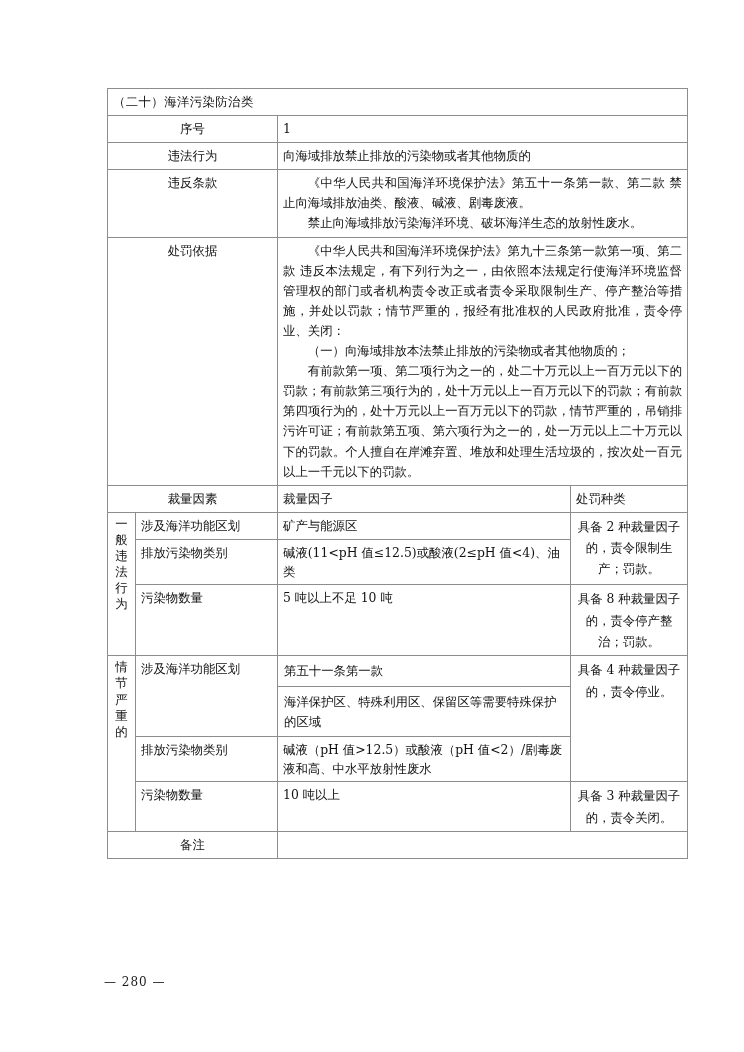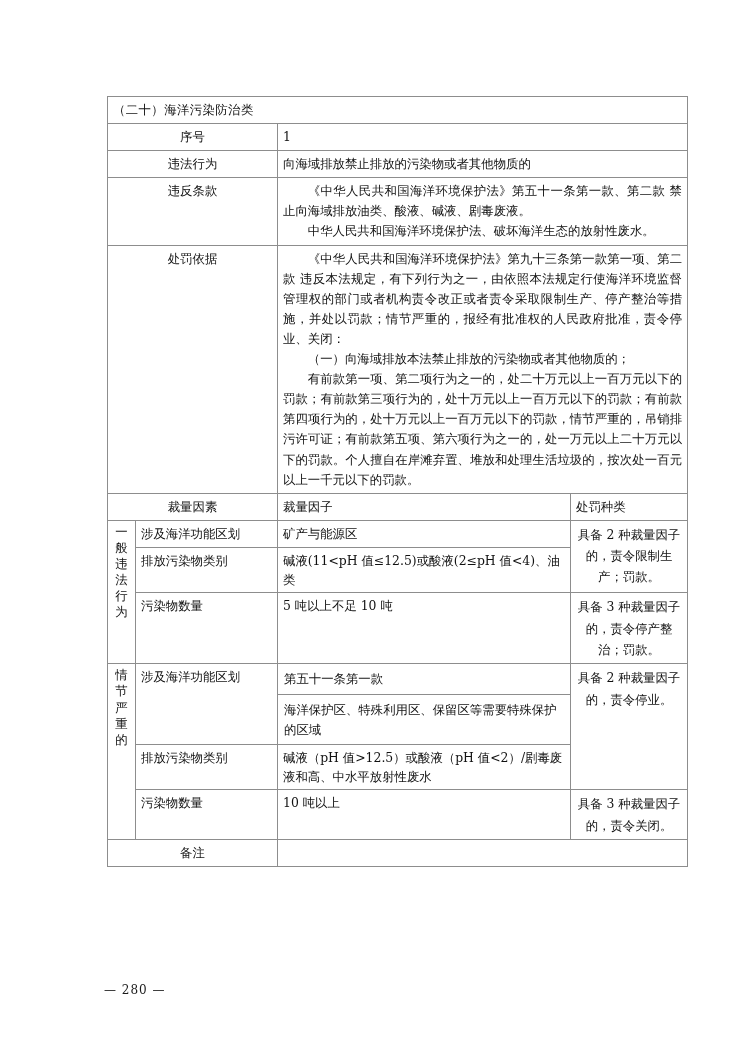--- a/index.html
+++ b/index.html
@@ -11,21 +11,21 @@
     width: 744px;
     height: 1052px;
     position: relative;
     font-family: "DejaVu Serif", "Liberation Serif", serif;
     color: #111111;
     overflow: hidden;
   }
 
   .page {
     position: absolute;
-    left: 0; top: 8px;
+    left: 0; top: 0;
     width: 744px;
     height: 780px;
   }
 
   
   .doc-table {
     position: absolute;
     left: 107px;
     top: 88px;
     width: 580px;
@@ -144,21 +144,21 @@
 
       <tr>
         <td colspan="2" class="row-label">违法行为</td>
         <td colspan="2" class="val-cell val-center-ind">向海域排放禁止排放的污染物或者其他物质的</td>
       </tr>
 
       <tr>
         <td colspan="2" class="row-label row-label-mid">违反条款</td>
         <td colspan="2" class="val-cell just">
           <div class="indent2">《中华人民共和国海洋环境保护法》第五十一条第一款、第二款 禁止向海域排放油类、酸液、碱液、剧毒废液。</div>
-          <div class="indent2">中华人民共和国海洋环境保护法、破坏海洋生态的放射性废水。</div>
+          <div class="indent2">禁止向海域排放污染海洋环境、破坏海洋生态的放射性废水。</div>
         </td>
       </tr>
 
       <tr>
         <td colspan="2" class="row-label row-label-mid">处罚依据</td>
         <td colspan="2" class="val-cell just">
           <div class="indent2">《中华人民共和国海洋环境保护法》第九十三条第一款第一项、第二款 违反本法规定，有下列行为之一，由依照本法规定行使海洋环境监督管理权的部门或者机构责令改正或者责令采取限制生产、停产整治等措施，并处以罚款；情节严重的，报经有批准权的人民政府批准，责令停业、关闭：</div>
           <div class="indent2">（一）向海域排放本法禁止排放的污染物或者其他物质的；</div>
           <div class="indent2">有前款第一项、第二项行为之一的，处二十万元以上一百万元以下的罚款；有前款第三项行为的，处十万元以上一百万元以下的罚款；有前款第四项行为的，处十万元以上一百万元以下的罚款，情节严重的，吊销排污许可证；有前款第五项、第六项行为之一的，处一万元以上二十万元以下的罚款。个人擅自在岸滩弃置、堆放和处理生活垃圾的，按次处一百元以上一千元以下的罚款。</div>
         </td>
@@ -185,21 +185,21 @@
       </tr>
 
       <tr>
         <td class="val-cell row-label-mid">排放污染物类别</td>
         <td class="val-cell tight">碱液(11&lt;pH 值≤12.5)或酸液(2≤pH 值&lt;4)、油类</td>
       </tr>
 
       <tr>
         <td class="val-cell row-label-mid">污染物数量</td>
         <td class="val-cell row-label-mid">5 吨以上不足 10 吨</td>
-        <td class="pen-cell">具备 3 种裁量因子的，责令停产整治；罚款。</td>
+        <td class="pen-cell">具备 8 种裁量因子的，责令停产整治；罚款。</td>
       </tr>
 
       <tr>
         <td rowspan="3" class="vtext">
           <span>情</span>
           <span>节</span>
           <span>严</span>
           <span>重</span>
           <span>的</span>
         </td>
@@ -209,21 +209,21 @@
             <tbody>
               <tr>
                 <td>第五十一条第一款</td>
               </tr>
               <tr>
                 <td class="tight">海洋保护区、特殊利用区、保留区等需要特殊保护的区域</td>
               </tr>
             </tbody>
           </table>
         </td>
-        <td rowspan="2" class="pen-cell">具备 2 种裁量因子的，责令停业。</td>
+        <td rowspan="2" class="pen-cell">具备 4 种裁量因子的，责令停业。</td>
       </tr>
 
       <tr>
         <td class="val-cell row-label-mid">排放污染物类别</td>
         <td class="val-cell tight">碱液（pH 值&gt;12.5）或酸液（pH 值&lt;2）/剧毒废液和高、中水平放射性废水</td>
       </tr>
 
       <tr>
         <td class="val-cell">污染物数量</td>
         <td class="val-cell">10 吨以上</td>

